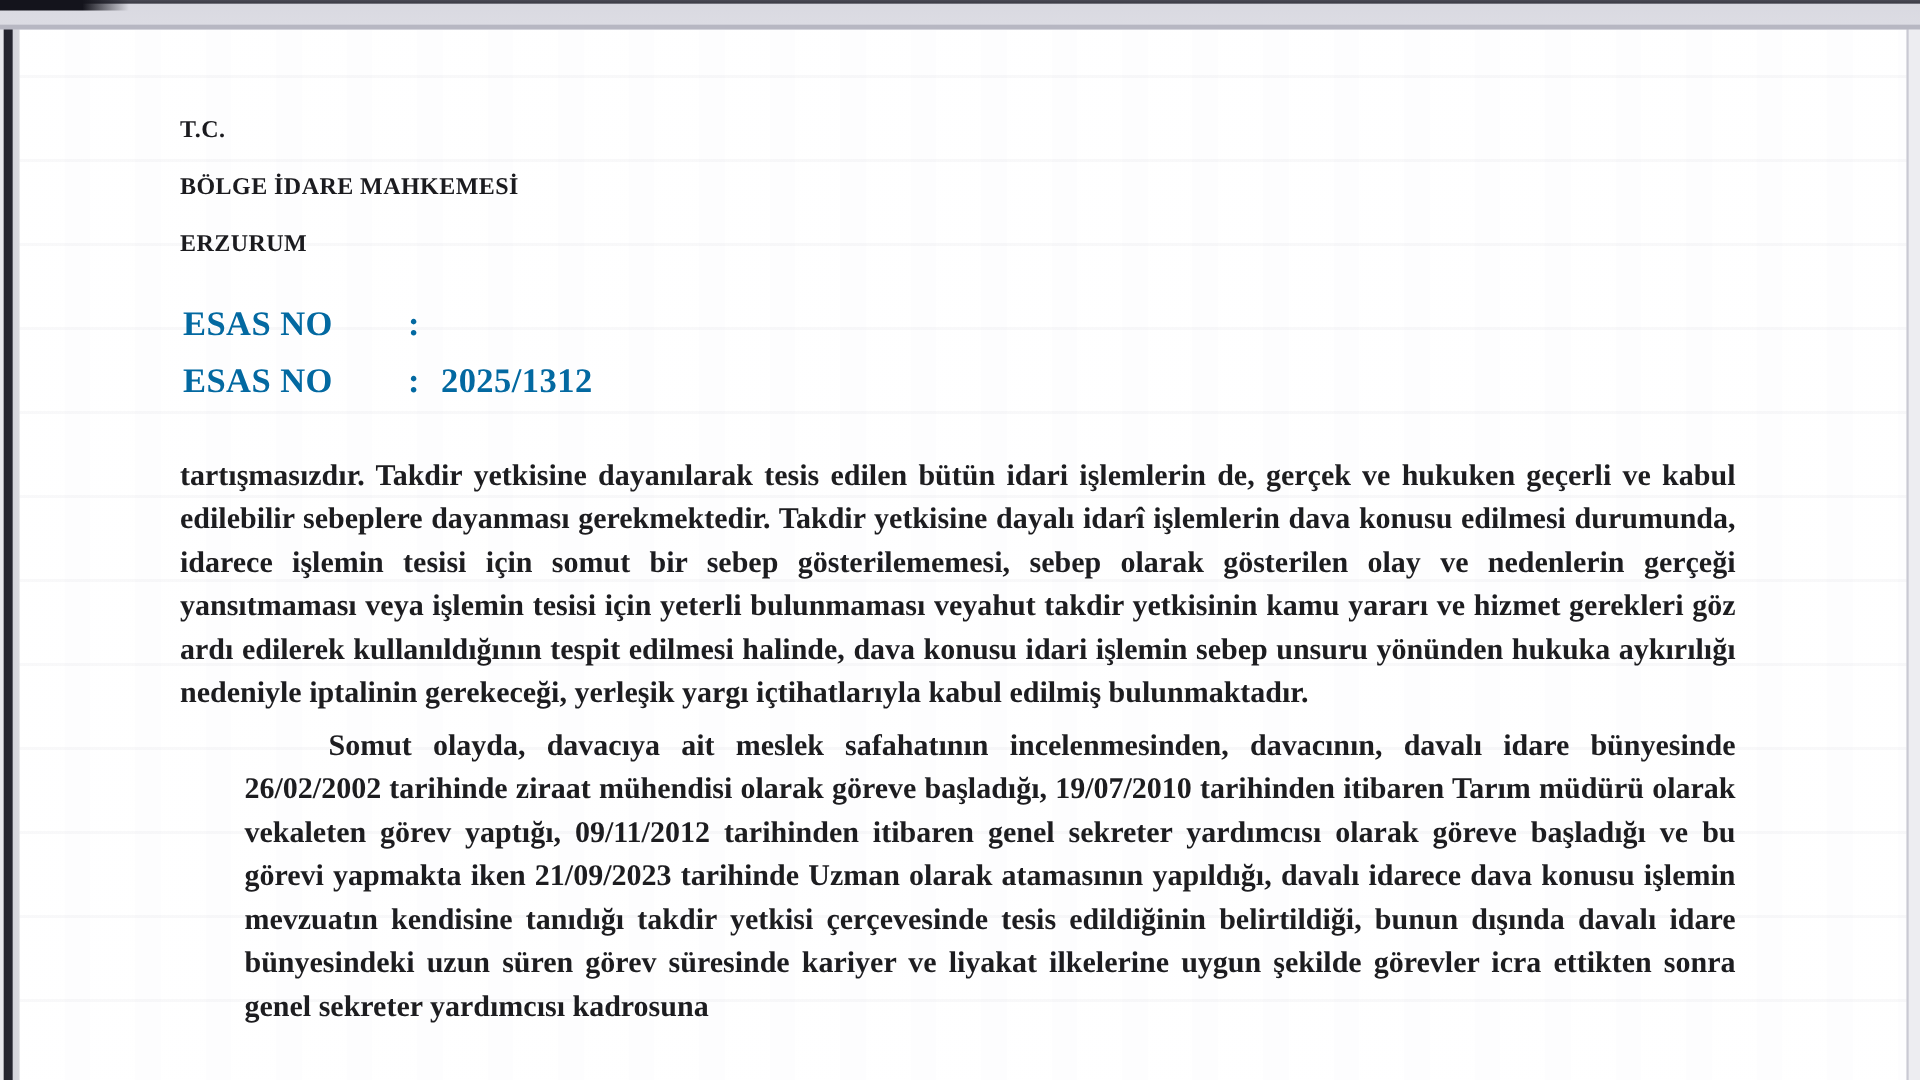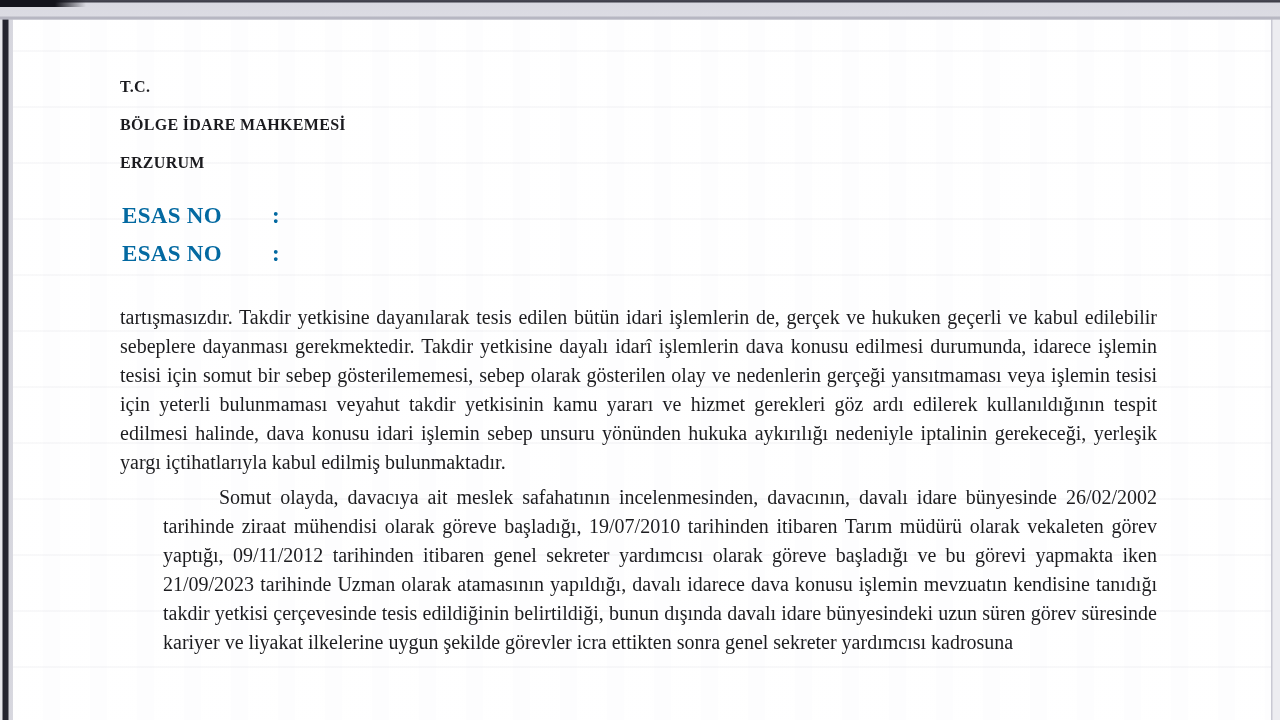--- a/index.html
+++ b/index.html
@@ -92,20 +92,21 @@
   .body-text {
     position: absolute;
     top: 303px;
     left: 120px;
     width: 1037px;
     font-family: "Liberation Serif", "DejaVu Serif", serif;
     font-size: 20px;
     line-height: 29px;
     color: #1d1d20;
     text-align: justify;
+    font-weight: bold;
   }
   .para { margin: 0 0 6px 0; }
   .para.indented { text-indent: 56px; margin-left: 43px; }
 </style>
 </head>
 <body>
 
 <div class="photo">
 
   <div class="paper"></div>
@@ -122,20 +123,21 @@
   </header>
 
   <div class="case-numbers">
     <div class="case-row">
       <span class="case-label">ESAS NO</span>
       <span class="case-sep">:</span>
     </div>
     <div class="case-row">
       <span class="case-label">ESAS NO</span>
       <span class="case-sep">:</span>
+      <span class="case-value">2025/1312</span>
     </div>
   </div>
 
   <main class="body-text">
     <p class="para">tartışmasızdır. Takdir yetkisine dayanılarak tesis edilen bütün idari işlemlerin de, gerçek ve hukuken geçerli ve kabul edilebilir sebeplere dayanması gerekmektedir. Takdir yetkisine dayalı idarî işlemlerin dava konusu edilmesi durumunda, idarece işlemin tesisi için somut bir sebep gösterilememesi, sebep olarak gösterilen olay ve nedenlerin gerçeği yansıtmaması veya işlemin tesisi için yeterli bulunmaması veyahut takdir yetkisinin kamu yararı ve hizmet gerekleri göz ardı edilerek kullanıldığının tespit edilmesi halinde, dava konusu idari işlemin sebep unsuru yönünden hukuka aykırılığı nedeniyle iptalinin gerekeceği, yerleşik yargı içtihatlarıyla kabul edilmiş bulunmaktadır.</p>
     <p class="para indented">Somut olayda, davacıya ait meslek safahatının incelenmesinden, davacının, davalı idare bünyesinde 26/02/2002 tarihinde ziraat mühendisi olarak göreve başladığı, 19/07/2010 tarihinden itibaren Tarım müdürü olarak vekaleten görev yaptığı, 09/11/2012 tarihinden itibaren genel sekreter yardımcısı olarak göreve başladığı ve bu görevi yapmakta iken 21/09/2023 tarihinde Uzman olarak atamasının yapıldığı, davalı idarece dava konusu işlemin mevzuatın kendisine tanıdığı takdir yetkisi çerçevesinde tesis edildiğinin belirtildiği, bunun dışında davalı idare bünyesindeki uzun süren görev süresinde kariyer ve liyakat ilkelerine uygun şekilde görevler icra ettikten sonra genel sekreter yardımcısı kadrosuna</p>
   </main>
 
 </div>
 

